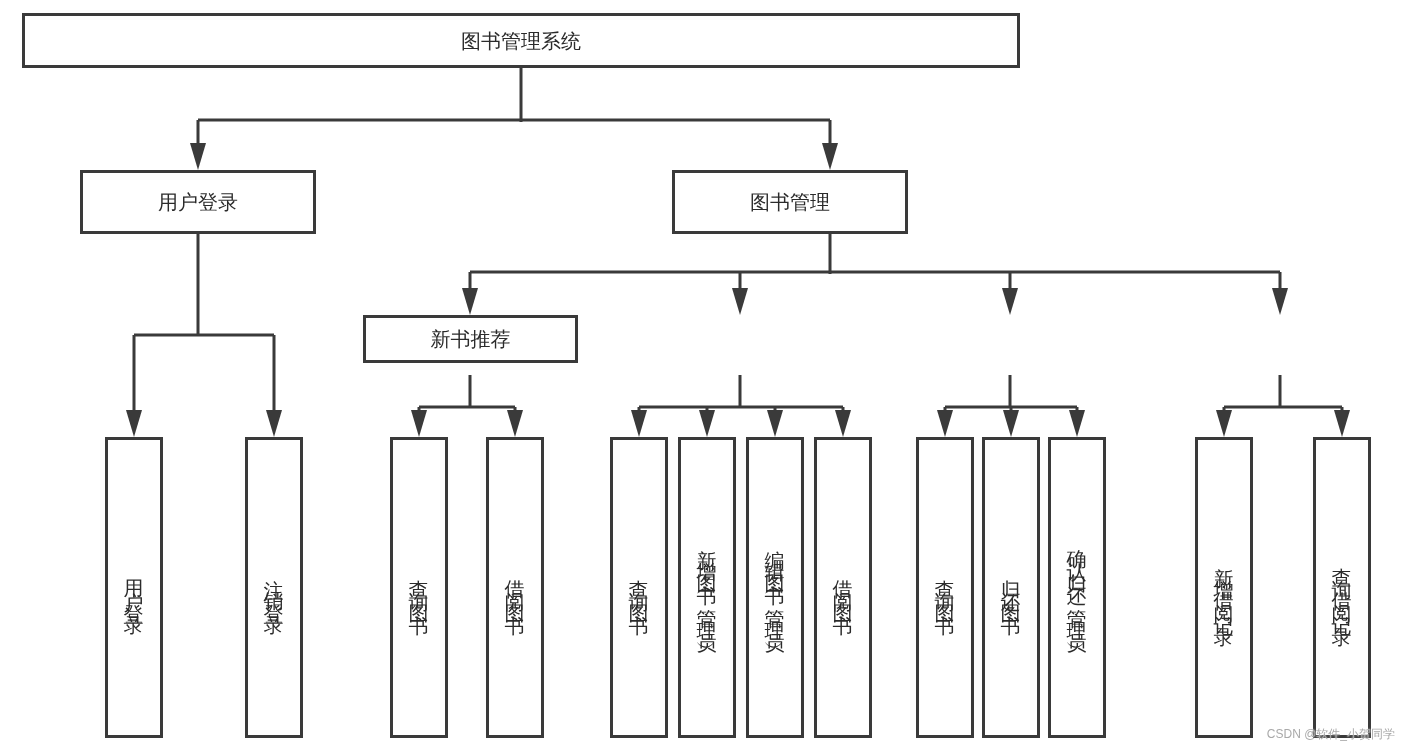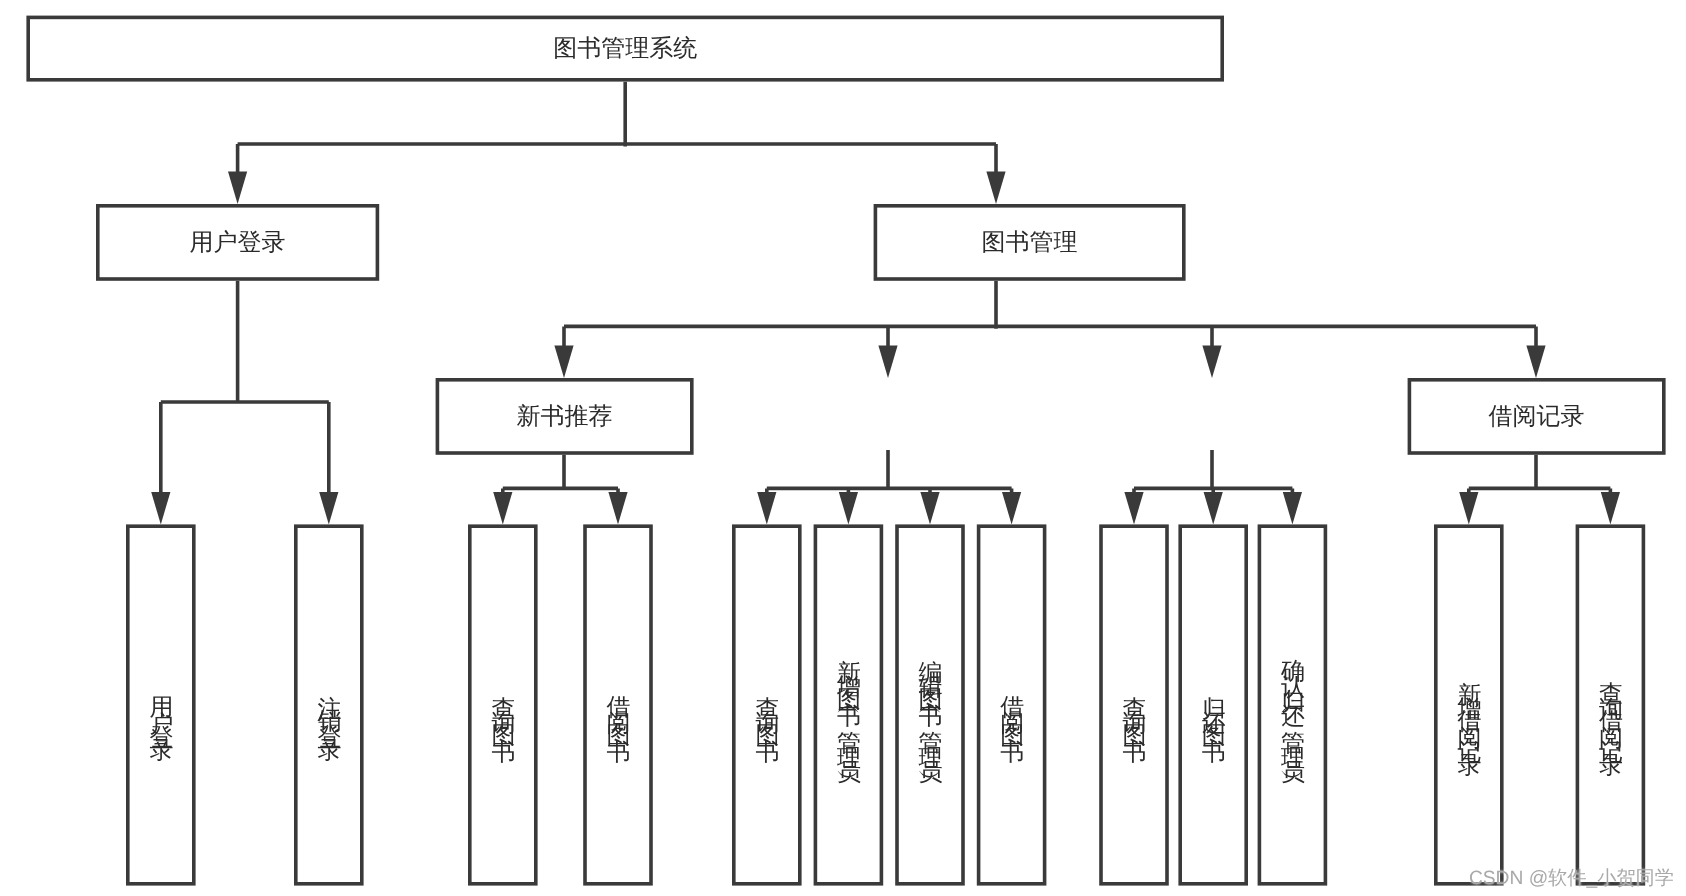--- a/index.html
+++ b/index.html
@@ -27,23 +27,23 @@
     align-items: center;
     justify-content: center;
     font-size: 20px;
     line-height: 1;
     z-index: 1;
   }
   
   .n-root   { left: 22px;  top: 13px;  width: 998px; height: 55px; }
   
   .n-l2a    { left: 80px;  top: 170px; width: 236px; height: 64px; }
-  .n-l2b    { left: 728px; top: 170px; width: 260px; height: 64px; }
+  .n-l2b    { left: 672px; top: 170px; width: 236px; height: 64px; }
   
-  .n-l3     { top: 315px; width: 215px; height: 64px; text-align: center; }
+  .n-l3     { top: 315px; width: 215px; height: 48px; text-align: center; }
   .n-l3a    { left: 363px; }
   .n-l3b    { left: 633px; }
   .n-l3c    { left: 903px; }
   .n-l3d    { left: 1173px; }
   
   .leaf {
     top: 437px; width: 58px; height: 301px;
     writing-mode: vertical-rl;
     text-orientation: mixed;
     letter-spacing: 12px;
@@ -59,21 +59,21 @@
   .lf8  { left: 814px; }
   .lf9  { left: 916px; }
   .lf10 { left: 982px; }
   .lf11 { left: 1048px; }
   .lf12 { left: 1195px; }
   .lf13 { left: 1313px; }
   .watermark {
     position: absolute;
     right: 10px;
     bottom: 4px;
-    font-size: 16px;
+    font-size: 12px;
     color: #a9a9a9;
     text-shadow: 0 0 2px #ffffff;
     z-index: 2;
     white-space: nowrap;
   }
 </style>
 </head>
 <body>
 
 <div class="canvas">
@@ -113,21 +113,20 @@
     <use href="#arr" x="1224" y="437"></use>
     <use href="#arr" x="1342" y="437"></use>
   </svg>
 
   <div class="node n-root">图书管理系统</div>
 
   <div class="node n-l2a">用户登录</div>
   <div class="node n-l2b">图书管理</div>
 
   <div class="node n-l3 n-l3a">新书推荐</div>
-  <div class="node n-l3 n-l3d">借阅记录</div>
 
   <div class="node leaf lf1">用户登录</div>
   <div class="node leaf lf2">注销登录</div>
 
   <div class="node leaf lf3">查询图书</div>
   <div class="node leaf lf4">借阅图书</div>
 
   <div class="node leaf lf5">查询图书</div>
   <div class="node leaf lf6">新增图书（管理员）</div>
   <div class="node leaf lf7">编辑图书（管理员）</div>

